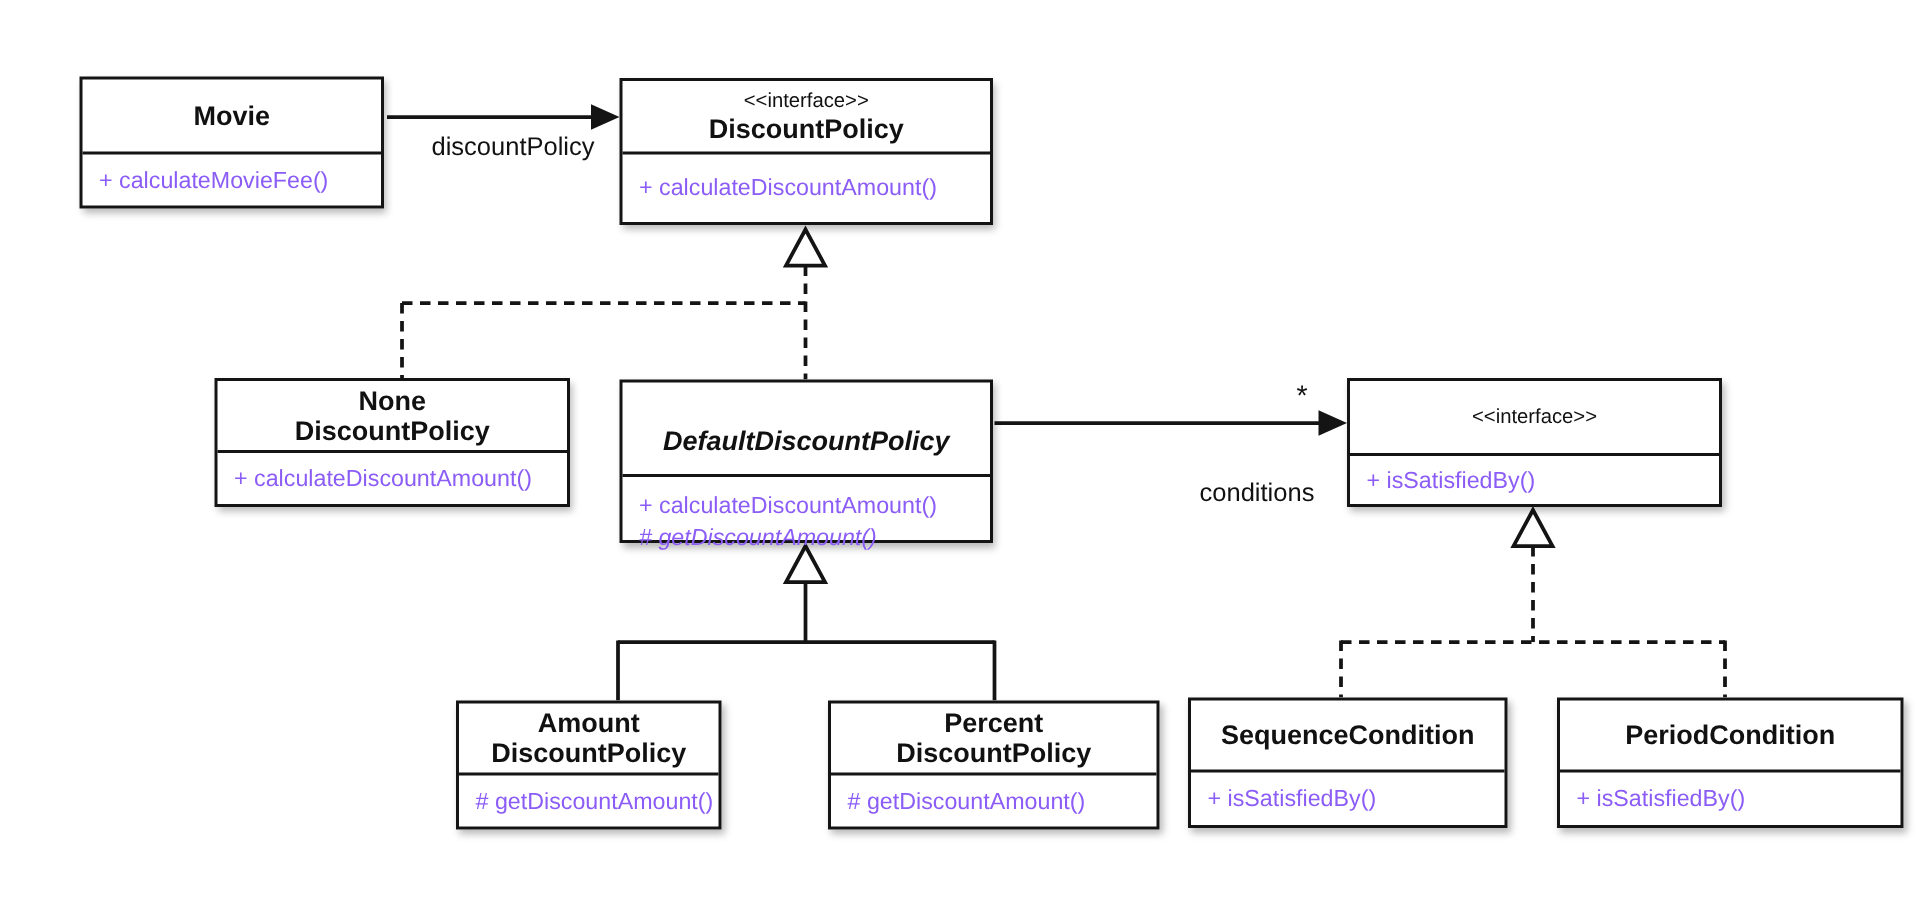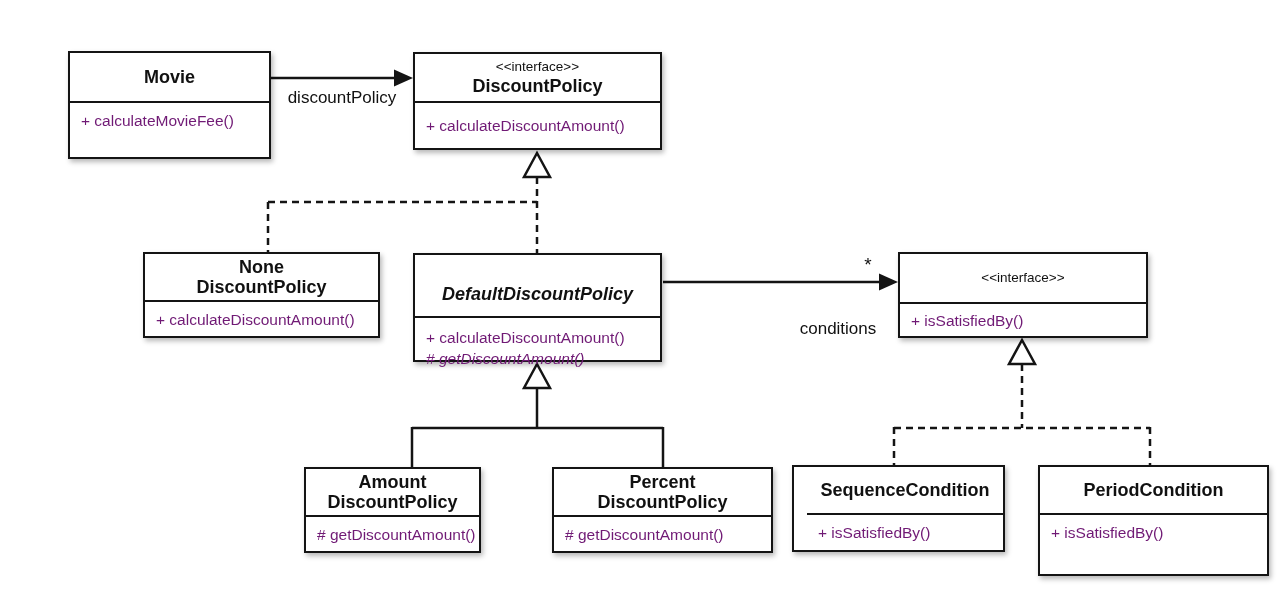--- a/index.html
+++ b/index.html
@@ -49,27 +49,27 @@
   .uml-body {
     display: flex;
     flex-direction: column;
     justify-content: center;
     padding-left: 11px;
     padding-right: 6px;
   }
   .uml-method {
     font-size: 15.5px;
     line-height: 21px;
-    color: #701a75;
+    color: #8b5cf6;
     white-space: nowrap;
   }
   .uml-method.italic { font-style: italic; }
 
   
-  #box-movie            { left: 68px;   top: 51px;  width: 203px; height: 108px; }
+  #box-movie            { left: 53px;   top: 51px;  width: 203px; height: 88px; }
   #box-movie .uml-header{ height: 50px; }
   #box-movie .uml-body  { height: 34px; }
 
   #box-discount-policy            { left: 413px; top: 52px;  width: 249px; height: 98px; }
   #box-discount-policy .uml-header{ height: 49px; }
   #box-discount-policy .uml-body  { height: 45px; }
 
   #box-none            { left: 143px; top: 252px; width: 237px; height: 86px; }
   #box-none .uml-header{ height: 48px; }
   #box-none .uml-body  { height: 34px; }
@@ -83,25 +83,25 @@
   #box-condition .uml-body  { height: 32px; }
 
   #box-amount            { left: 304px; top: 467px; width: 177px; height: 86px; }
   #box-amount .uml-header{ height: 48px; }
   #box-amount .uml-body  { height: 34px; }
 
   #box-percent            { left: 552px; top: 467px; width: 221px; height: 86px; }
   #box-percent .uml-header{ height: 48px; }
   #box-percent .uml-body  { height: 34px; }
 
-  #box-sequence            { left: 792px; top: 465px; width: 213px; height: 87px; padding-left: 13px; }
+  #box-sequence            { left: 792px; top: 465px; width: 213px; height: 87px; }
   #box-sequence .uml-header{ height: 48px; }
   #box-sequence .uml-body  { height: 35px; }
 
-  #box-period            { left: 1038px; top: 465px; width: 231px; height: 111px; }
+  #box-period            { left: 1038px; top: 465px; width: 231px; height: 87px; }
   #box-period .uml-header{ height: 48px; }
   #box-period .uml-body  { height: 35px; }
 
   
   .edge-label {
     position: absolute;
     font-size: 17px;
     color: #111111;
     text-align: center;
     white-space: nowrap;

